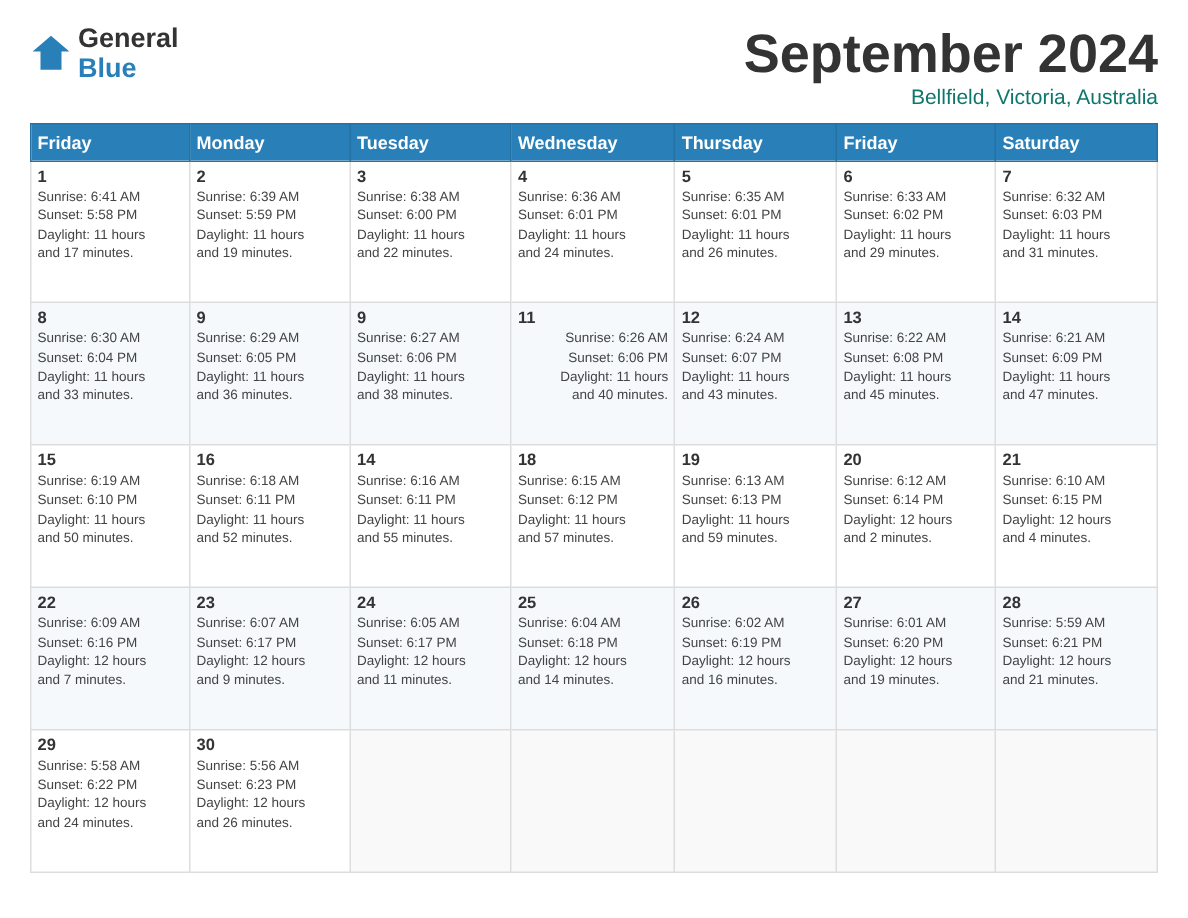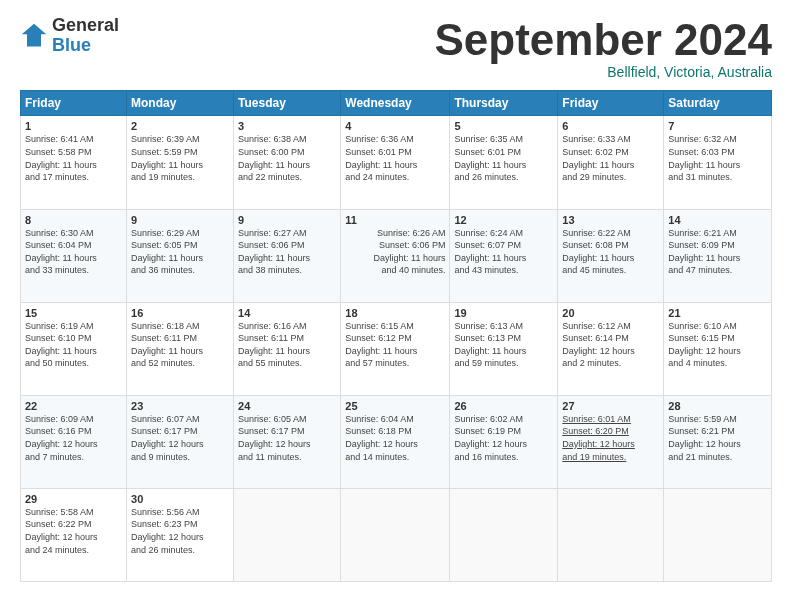--- a/index.html
+++ b/index.html
@@ -36,21 +36,21 @@
     }
     .logo-blue { color: #2980b9; }
     .logo-icon {
       width: 28px;
       height: 28px;
     }
     .title-block {
       text-align: right;
     }
     .month-title {
-      font-size: 44px;
+      font-size: 36px;
       font-weight: bold;
       color: #333;
       line-height: 1.1;
     }
     .location {
       font-size: 14px;
       color: #0f766e;
     }
     .calendar {
       width: 100%;
@@ -314,21 +314,21 @@
           </td>
           <td>
             <span class="day-num">26</span>
             <div class="day-info" style="white-space: pre-line;">Sunrise: 6:02 AM
 Sunset: 6:19 PM
 Daylight: 12 hours
 and 16 minutes.</div>
           </td>
           <td>
             <span class="day-num">27</span>
-            <div class="day-info" style="white-space: pre-line; text-decoration: underline;">Sunrise: 6:01 AM
+            <div class="day-info" style="white-space: pre-line;">Sunrise: 6:01 AM
 Sunset: 6:20 PM
 Daylight: 12 hours
 and 19 minutes.</div>
           </td>
           <td>
             <span class="day-num">28</span>
             <div class="day-info" style="white-space: pre-line;">Sunrise: 5:59 AM
 Sunset: 6:21 PM
 Daylight: 12 hours
 and 21 minutes.</div>

